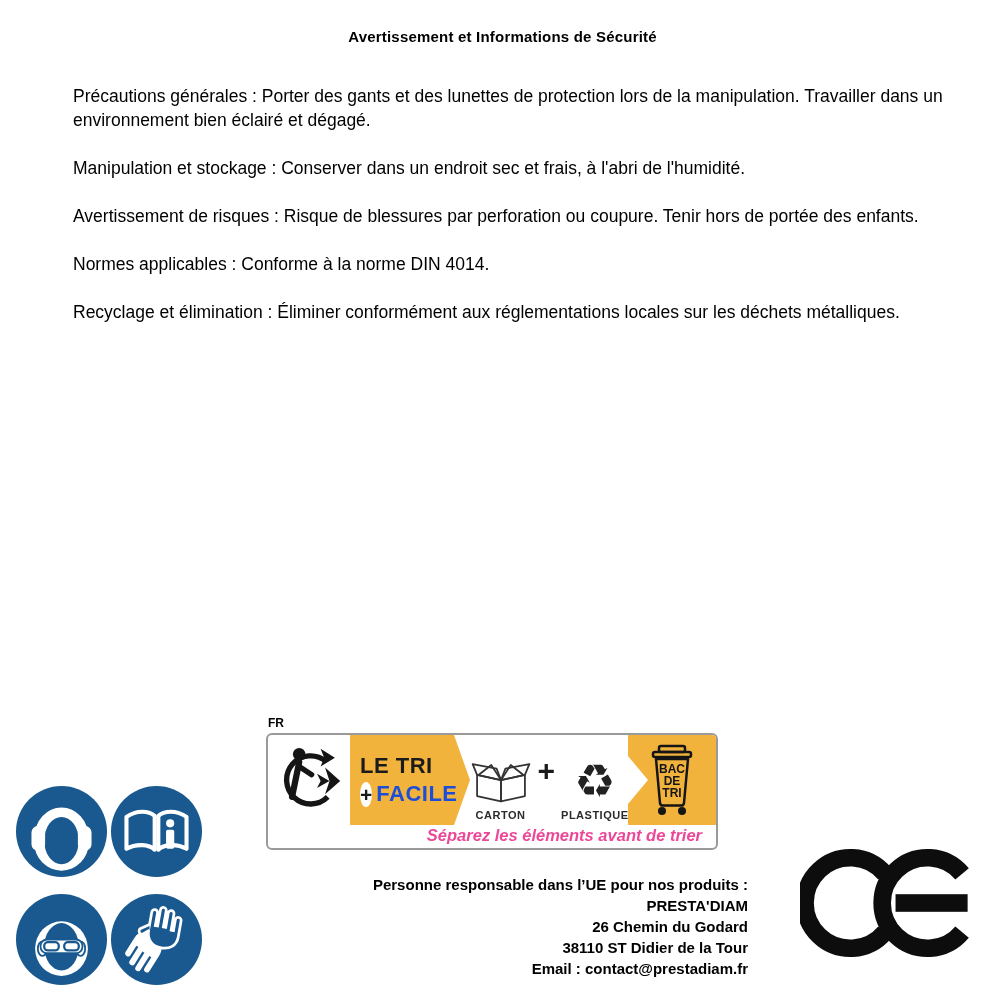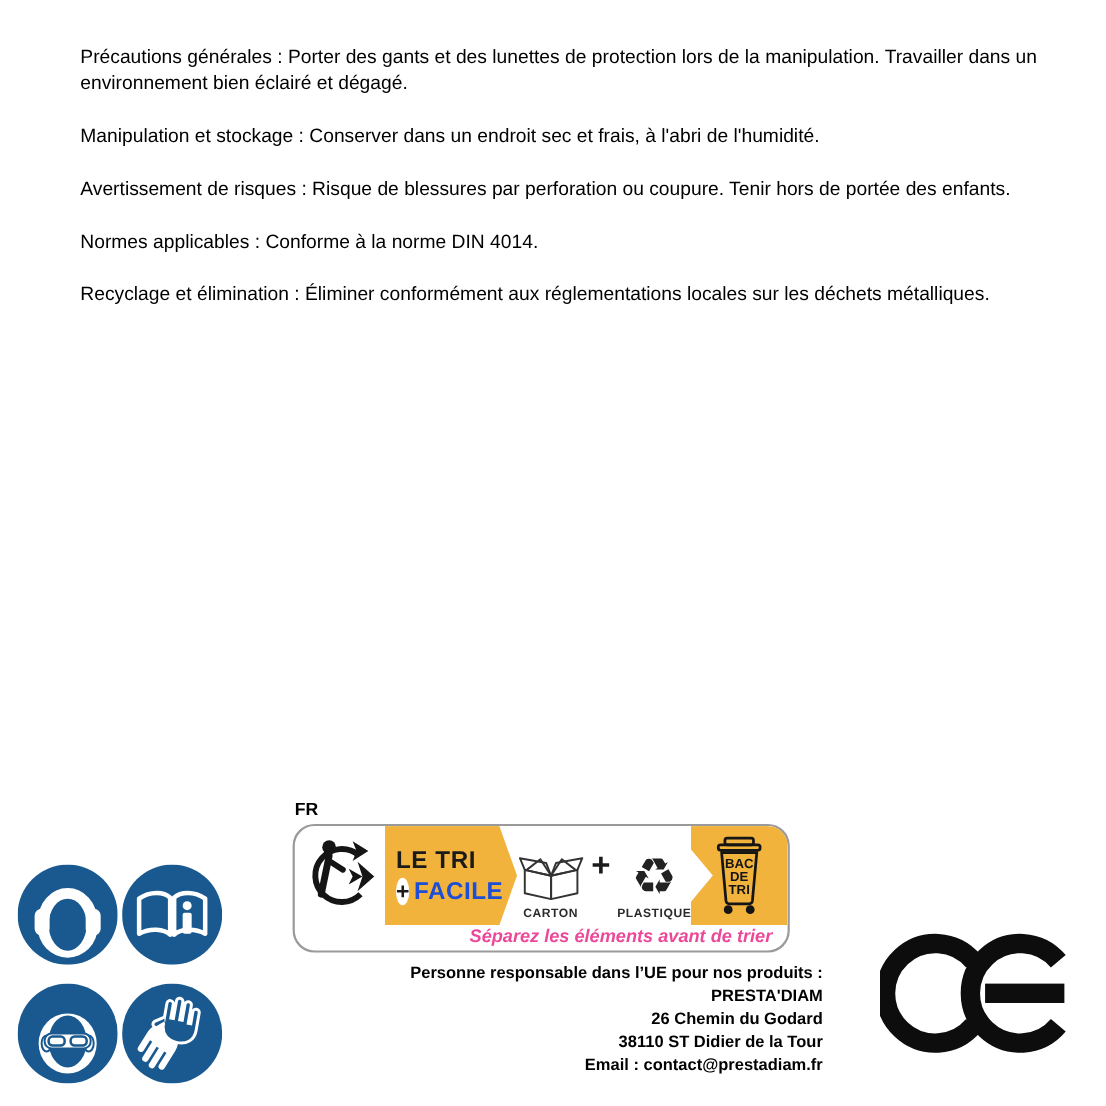--- a/index.html
+++ b/index.html
@@ -20,24 +20,24 @@
   
   .picto-grid {
     position:absolute; left:16px; top:786px;
     display:grid; grid-template-columns:91px 91px; grid-column-gap:4px; grid-row-gap:17px;
   }
   .picto { width:91px; height:91px; }
   .picto svg { display:block; width:100%; height:100%; }
 
   
   .tri-wrap { position:absolute; left:266px; top:712px; width:452px; }
-  .fr-code { font-size:16px; font-weight:bold; margin:16px 0 3px 2px; }
+  .fr-code { font-size:12px; font-weight:bold; margin:4px 0 3px 2px; }
   .tri-box {
     width:452px; height:117px; background:#fff;
-    border:2px solid #9a9a9a; border-radius:20px; overflow:hidden;
+    border:2px solid #9a9a9a; border-radius:6px; overflow:hidden;
   }
   .tri-band { display:flex; height:90px; }
   .triman-cell { width:82px; display:flex; align-items:center; justify-content:center; }
   .seg-a {
     width:120px; background:var(--tri-yellow);
     clip-path:polygon(0 0, calc(100% - 16px) 0, 100% 50%, calc(100% - 16px) 100%, 0 100%);
     display:flex; flex-direction:column; justify-content:center; padding:0 20px 0 10px;
   }
   .letri { font-size:22px; font-weight:800; color:#1b1b1b; letter-spacing:.5px; }
   .facile-row { display:flex; align-items:center; gap:4px; margin-top:2px; }
@@ -73,20 +73,21 @@
   }
 
   
   .ce-mark { position:absolute; left:800px; top:840px; }
 </style>
 </head>
 <body>
 
 <div class="page" style="--tri-yellow:#F2B33D;">
 
+  <h1 class="doc-title">Avertissement et Informations de Sécurité</h1>
 
   <div class="bodytext">
     <p>Précautions générales : Porter des gants et des lunettes de protection lors de la manipulation. Travailler dans un environnement bien éclairé et dégagé.</p>
     <p>Manipulation et stockage : Conserver dans un endroit sec et frais, à l'abri de l'humidité.</p>
     <p>Avertissement de risques : Risque de blessures par perforation ou coupure. Tenir hors de portée des enfants.</p>
     <p>Normes applicables : Conforme à la norme DIN 4014.</p>
     <p>Recyclage et élimination : Éliminer conformément aux réglementations locales sur les déchets métalliques.</p>
   </div>
 
   <div class="picto-grid">

